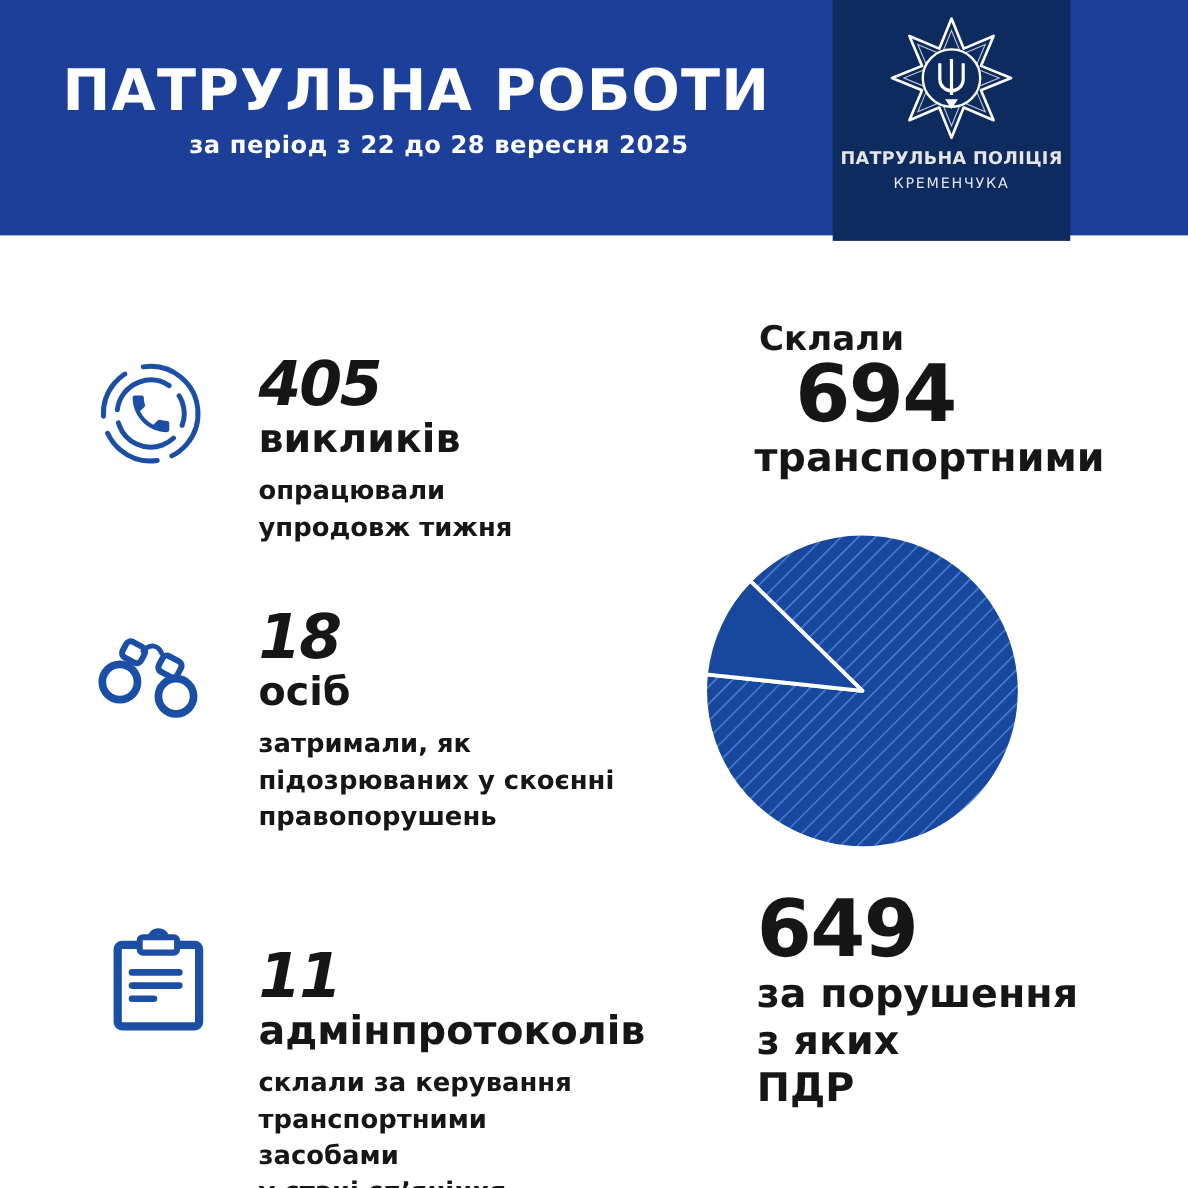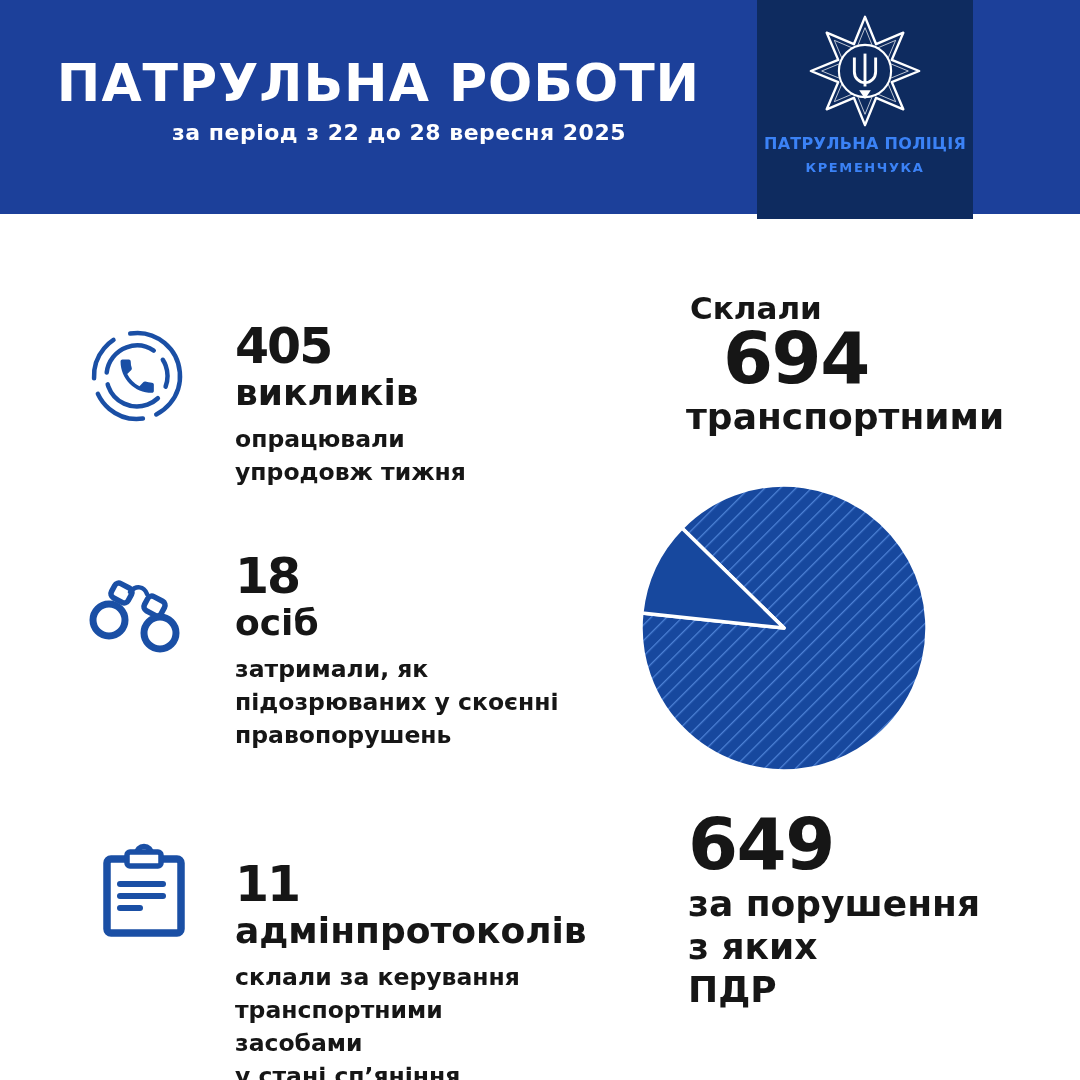--- a/index.html
+++ b/index.html
@@ -4,32 +4,32 @@
 <style>
   html,body{margin:0;padding:0;background:#fff;}
   .canvas{position:relative;width:1080px;height:1080px;background:#ffffff;overflow:hidden;
           font-family:"DejaVu Sans","Liberation Sans",sans-serif;color:#161616;}
   
   .band{position:absolute;left:0;top:0;width:1080px;height:214px;background:#1c409a;}
   .band-text{position:absolute;left:0;top:0;width:757px;text-align:center;color:#ffffff;}
   .title{margin-top:56px;font-size:52px;font-weight:800;letter-spacing:1px;line-height:1.05;}
   .subtitle{margin-top:9px;font-size:22px;font-weight:700;letter-spacing:.5px;margin-left:41px;}
   .logo-panel{position:absolute;left:757px;top:0;width:216px;height:219px;background:#0e2b5f;
-              text-align:center;color:#3b82f6;}
+              text-align:center;color:#e5e5e5;}
   .badge{display:block;margin:13px auto 0;width:116px;height:116px;}
   .org1{margin-top:5px;font-size:16px;font-weight:700;letter-spacing:.3px;}
-  .org2{margin-top:7px;font-size:13px;font-weight:700;letter-spacing:1.6px;}
+  .org2{margin-top:7px;font-size:13px;font-weight:400;letter-spacing:1.6px;}
   
   .icon{position:absolute;}
   .icon.phone{left:88px;top:327px;width:98px;height:98px;}
   .icon.cuffs{left:86px;top:572px;width:104px;height:100px;}
   .icon.clip{left:100px;top:843px;width:88px;height:97px;}
   .stat{position:absolute;left:235px;width:340px;}
   .s1{top:322px;} .s2{top:552px;} .s3{top:812px;margin-top:48px;}
-  .value{font-size:49px;font-weight:800;letter-spacing:-2px;line-height:1;}
+  .value{font-size:56px;font-weight:800;letter-spacing:-2px;line-height:1;font-style:italic;}
   .label{font-size:36px;font-weight:800;margin-top:4px;line-height:1;}
   .caption{font-size:23.5px;font-weight:700;line-height:33px;margin-top:12px;white-space:pre-line;}
   
   .r-intro{position:absolute;left:690px;top:290px;font-size:31px;font-weight:700;}
   .r-value{position:absolute;left:723px;top:322px;font-size:72px;font-weight:800;letter-spacing:-1.5px;line-height:1;}
   .r-label{position:absolute;left:686px;top:396px;font-size:36px;font-weight:800;}
   .pie{position:absolute;left:634px;top:478px;width:300px;height:300px;}
   .r-value2{position:absolute;left:688px;top:808px;font-size:72px;font-weight:800;letter-spacing:-1.5px;line-height:1;}
   .r-lines{position:absolute;left:688px;top:882px;font-size:36px;font-weight:800;line-height:43px;}
 </style>

